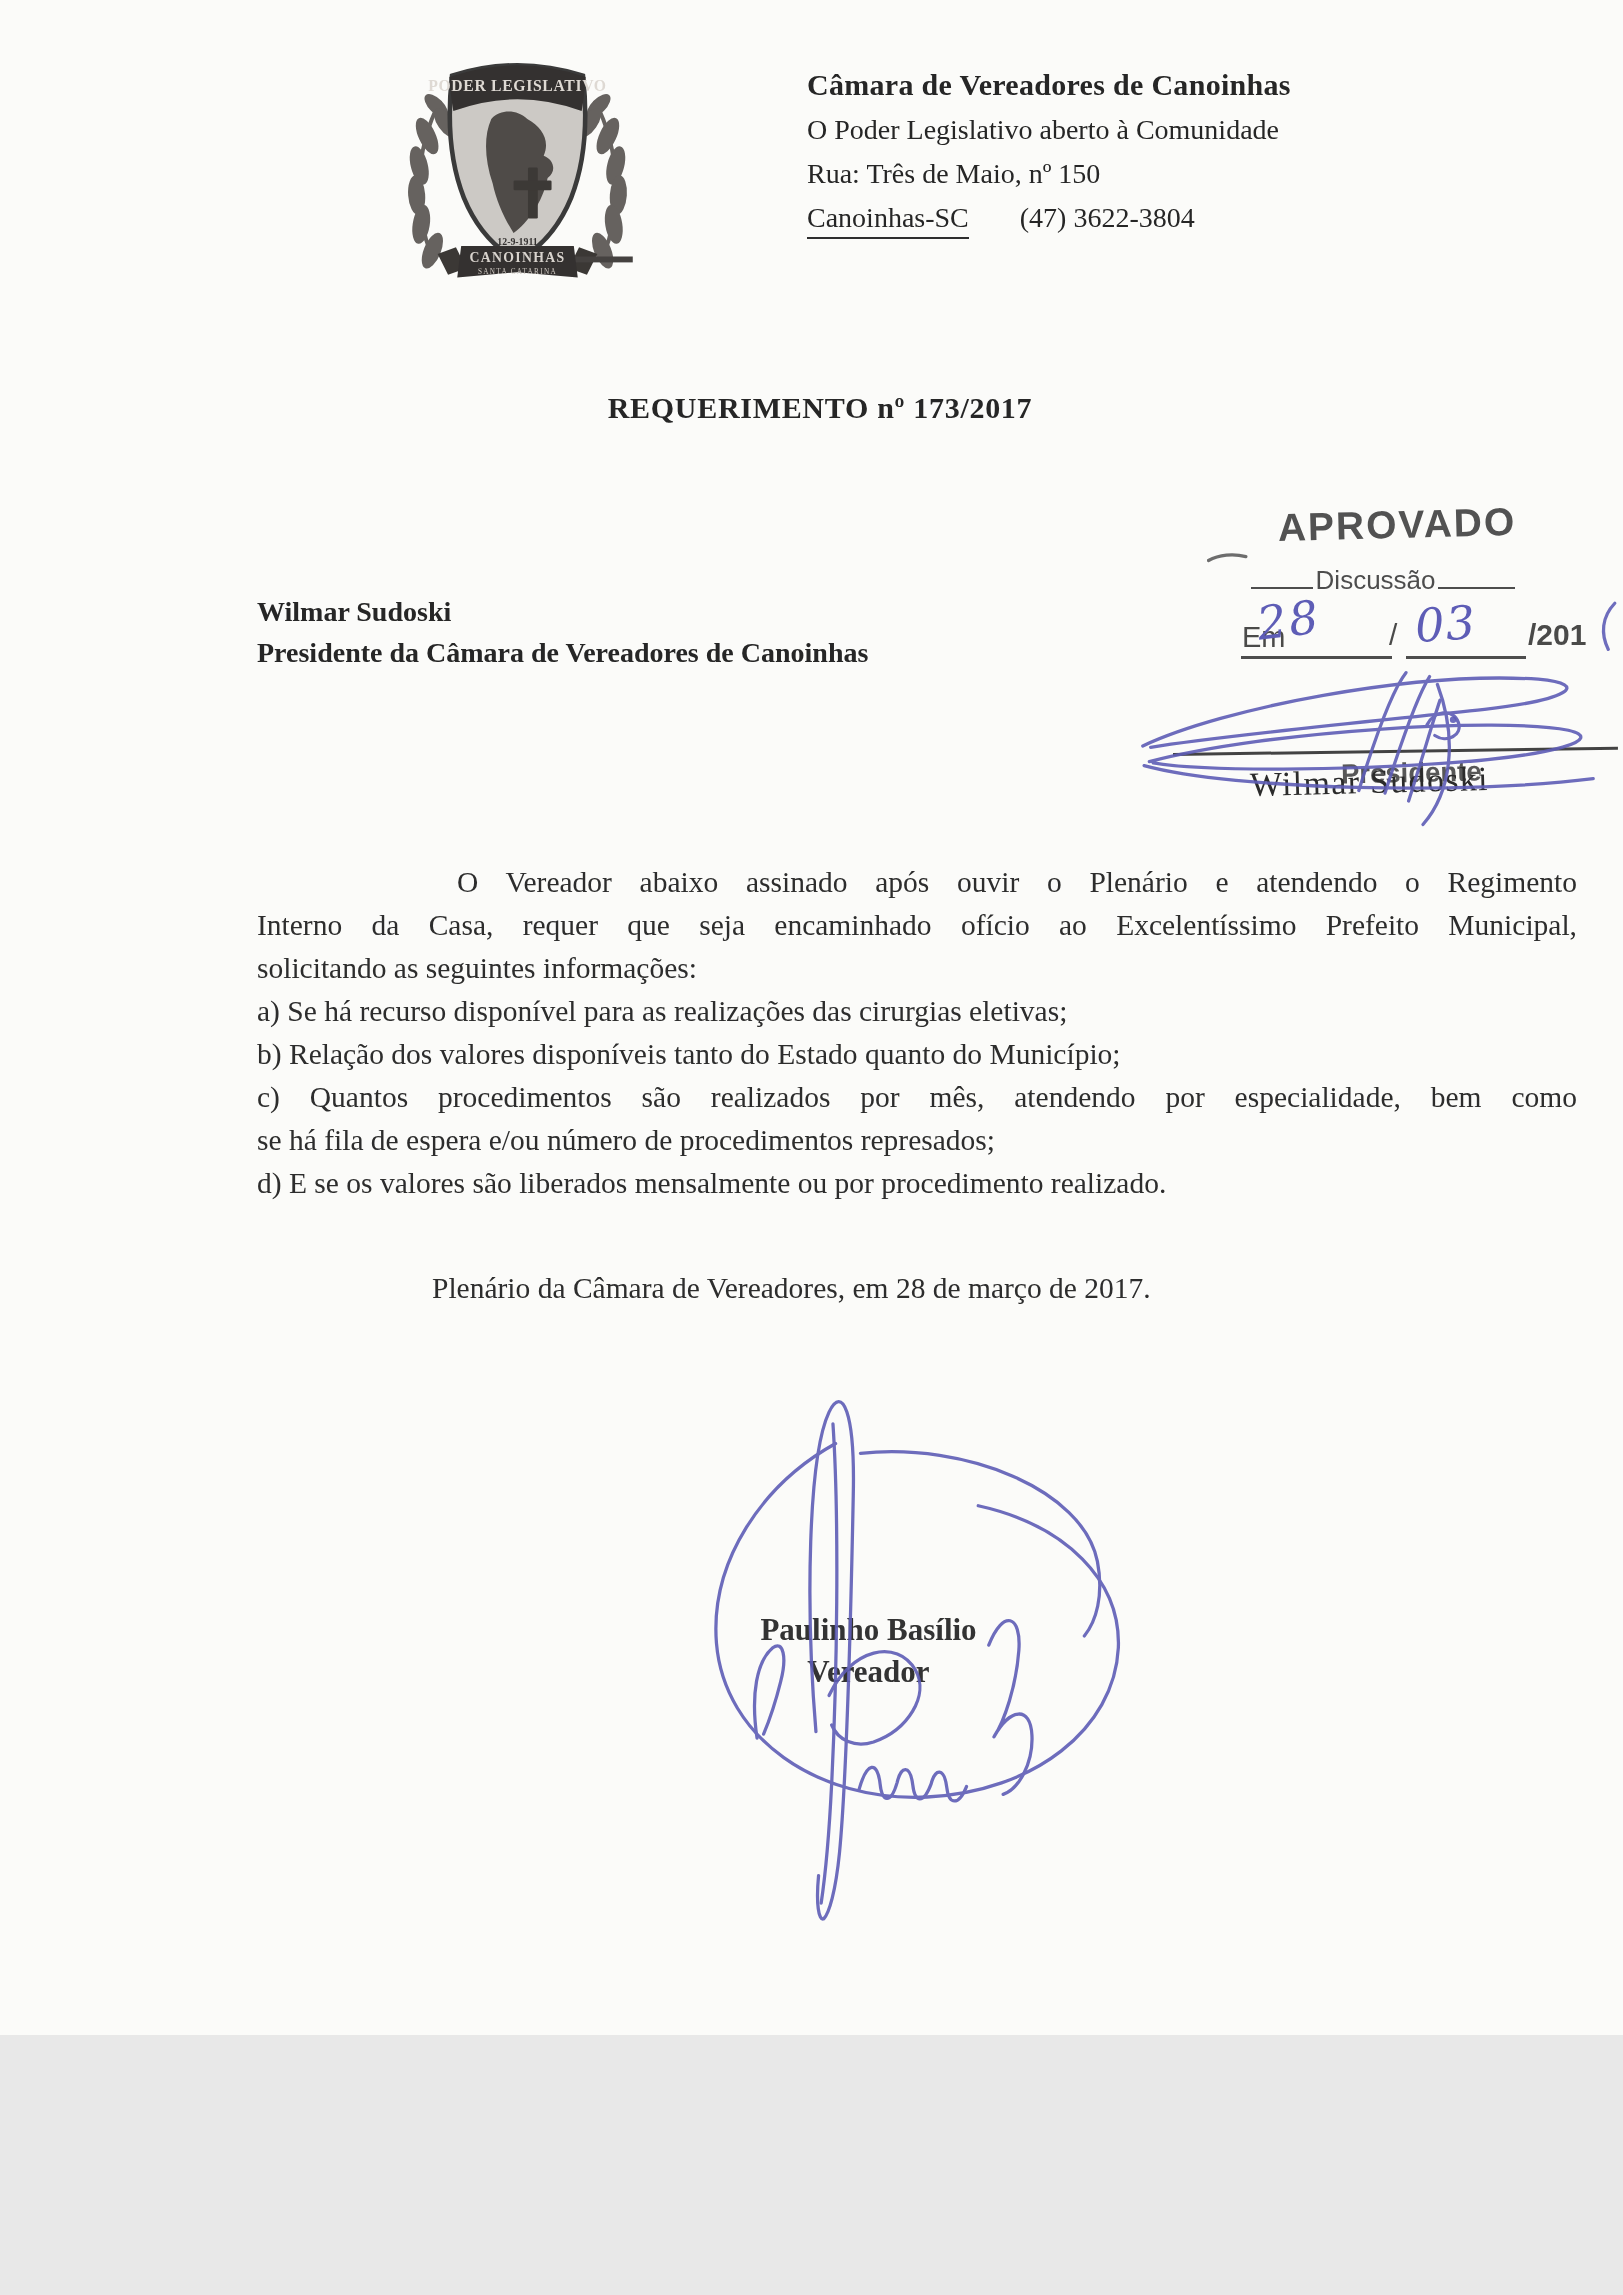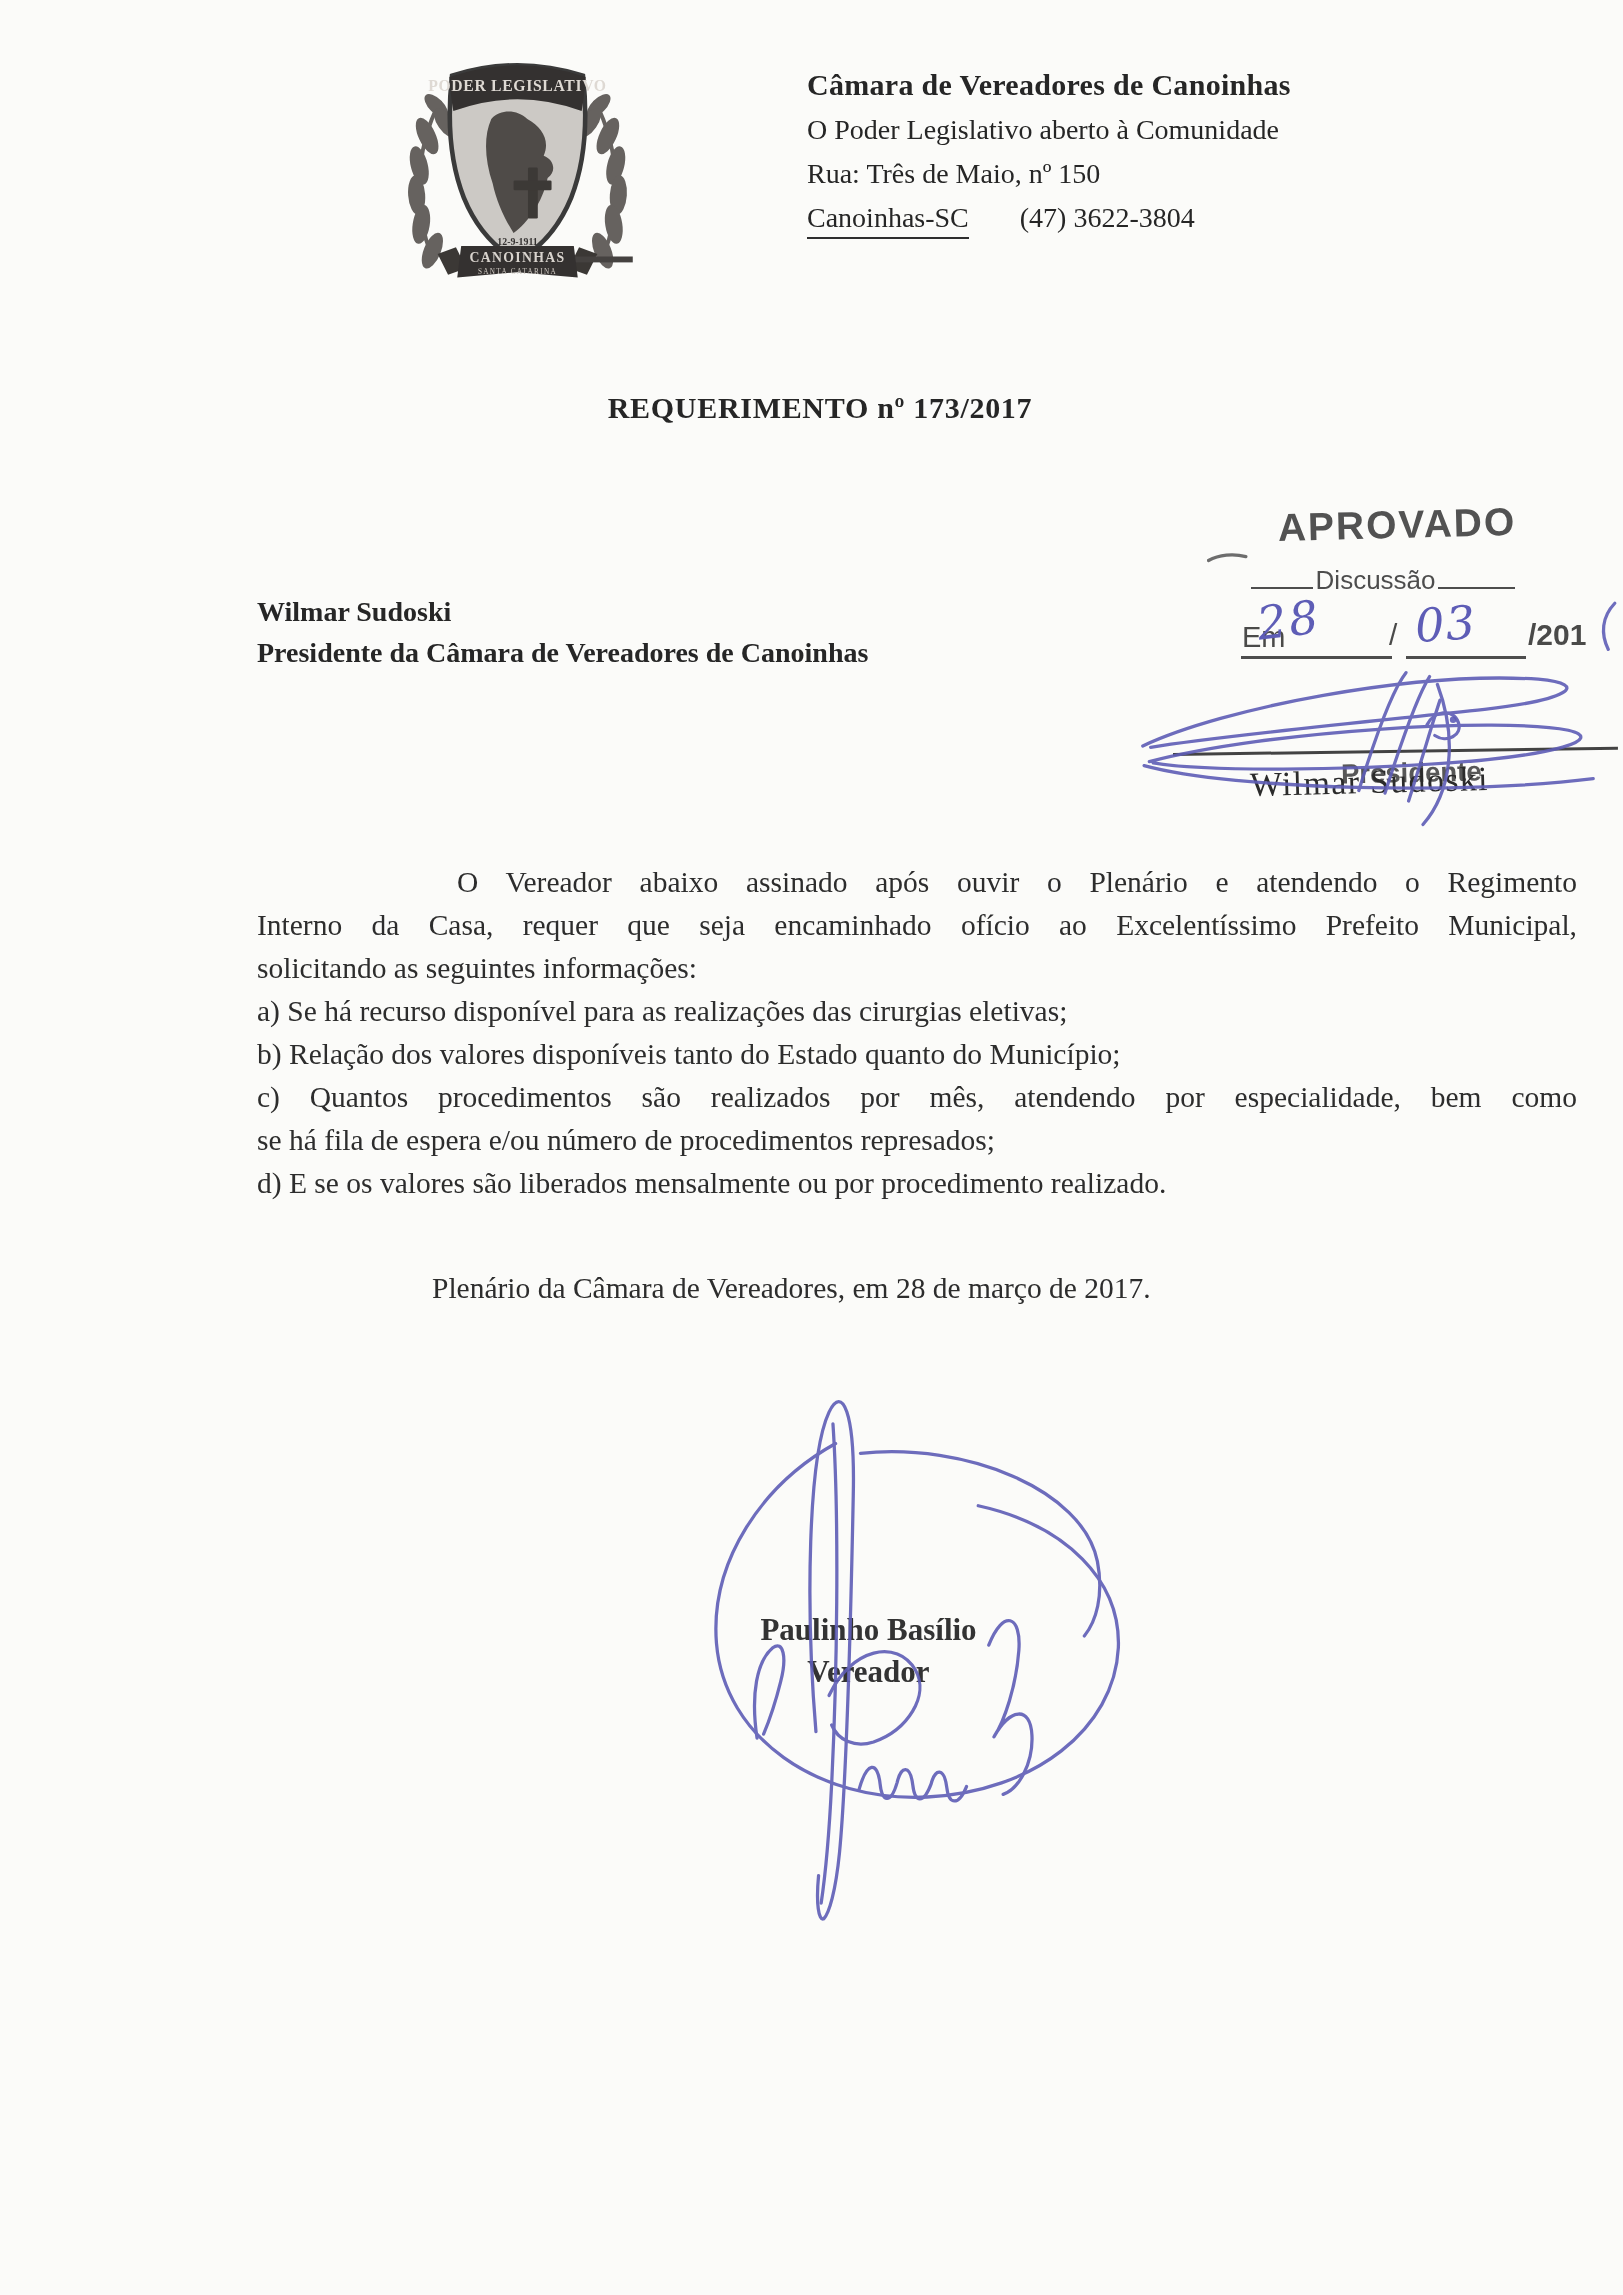--- a/index.html
+++ b/index.html
@@ -1,18 +1,18 @@
 <!DOCTYPE html>
 <html style="font-size:10.5px"><head>
 <meta charset="utf-8">
 <style>
   html,body{margin:0;padding:0;background:#e8e8e8;}
   .page{
     position:relative;
-    width:1624px;height:2295px;
+    width:1624px;height:2035px;
     background:#fbfbf9;
     overflow:hidden;
     font-family:"Liberation Serif", serif;
     color:#2e2e2e;
   }
   .abs{position:absolute;}
 
   
   .hdr{left:807px;width:655px;text-align:left;color:#262626;}
   .hdr-org{top:68px;font-size:30px;font-weight:bold;letter-spacing:0.3px;}

